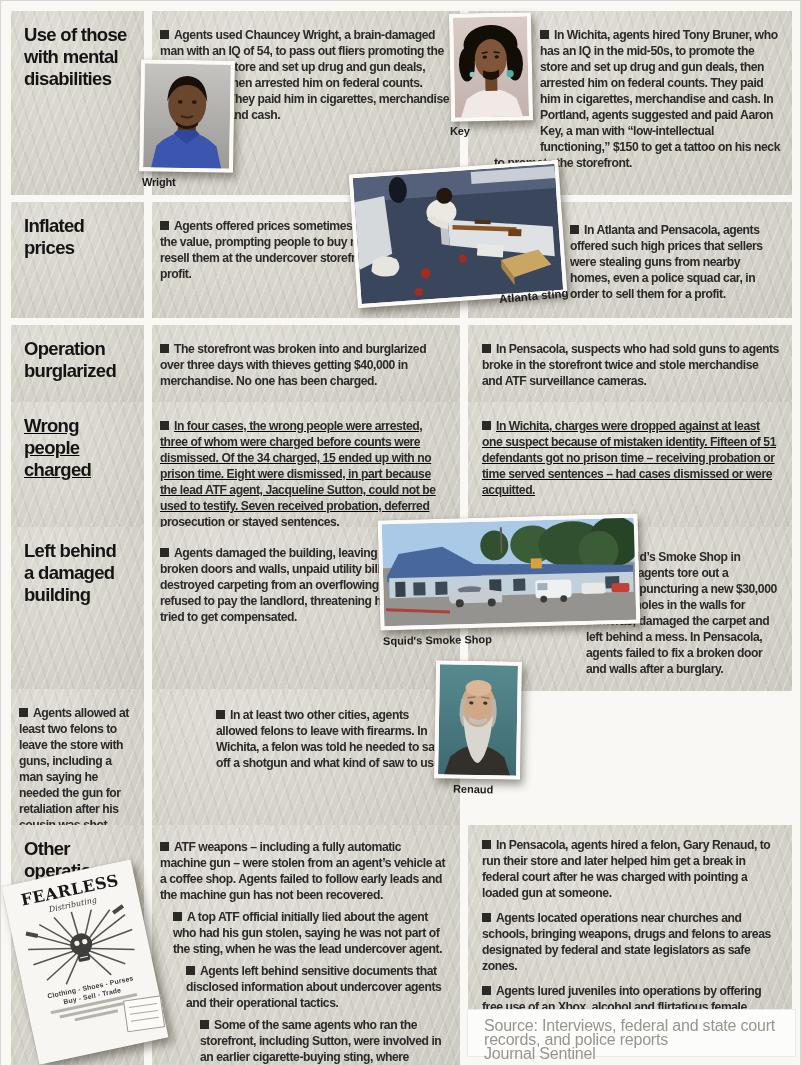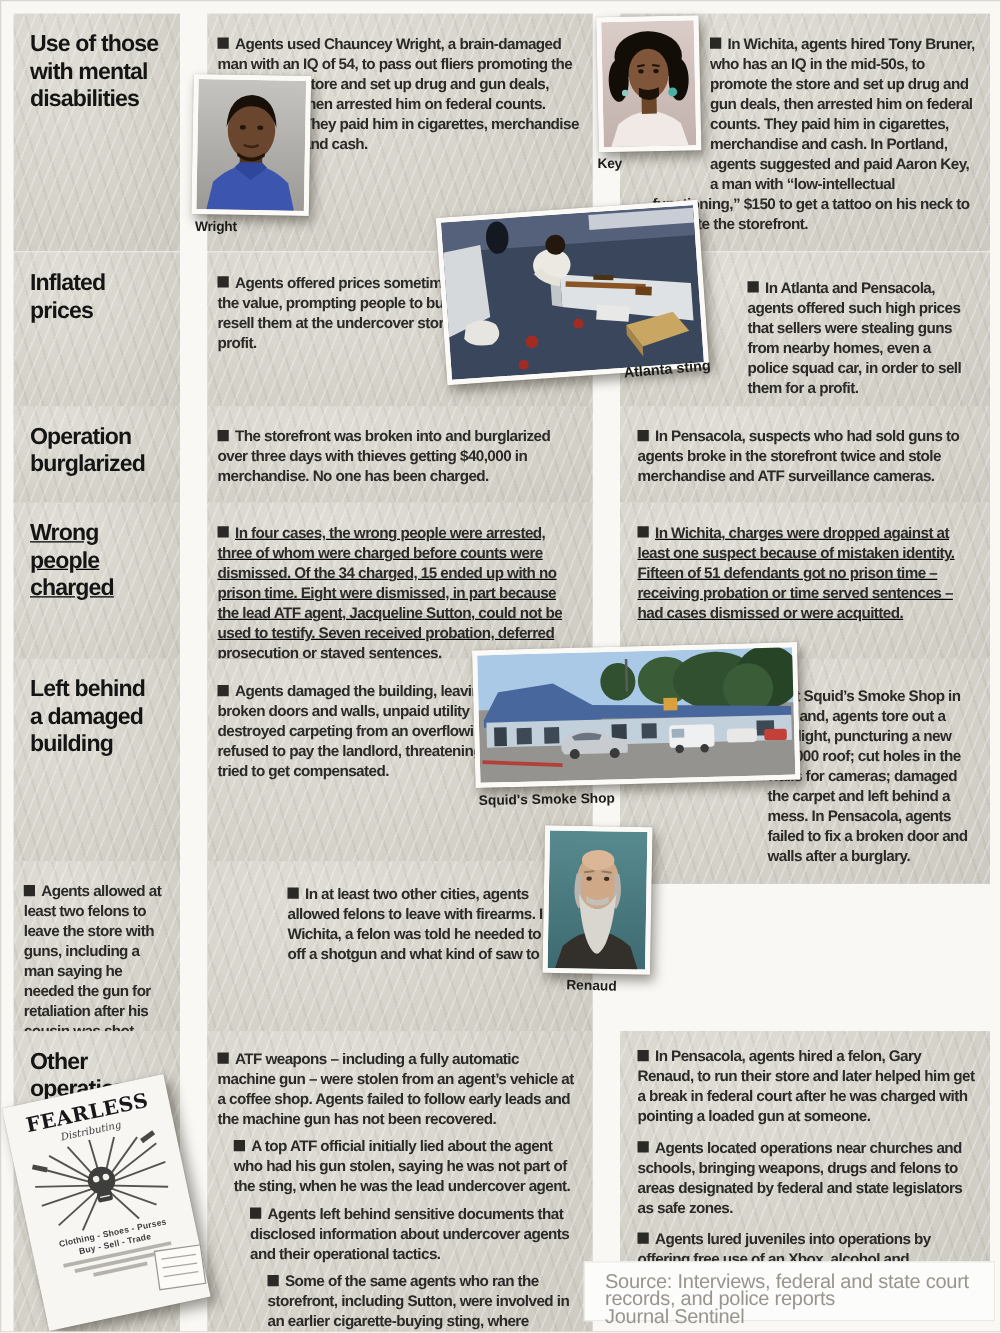--- a/index.html
+++ b/index.html
@@ -2,21 +2,21 @@
 <html><head>
 <meta charset="utf-8">
 <style>
   html,body{margin:0;padding:0;background:#ffffff;}
   .page{
     position:relative;width:801px;height:1066px;overflow:hidden;
     background:#f9f8f5;border:1px solid #d8d6d1;box-sizing:border-box;
     font-family:"Liberation Sans",sans-serif;
   }
   .row{position:absolute;left:10px;width:781px;display:grid;
-       grid-template-columns:133px 308px 1fr;column-gap:22px;}
+       grid-template-columns:133px 308px 1fr;column-gap:8px;}
   .r1{top:10px;height:184px;}
   .r2{top:201px;height:116px;}
   .r3{top:324px;height:70px;}
   .r4{top:401px;height:118px;text-decoration:underline;}
   .r5{top:526px;height:155px;}
   .r6{top:688px;height:100px;}
   .r7{top:824px;height:261px;}
   .cell{
     background-color:#d8d5ce;
     background-image:

